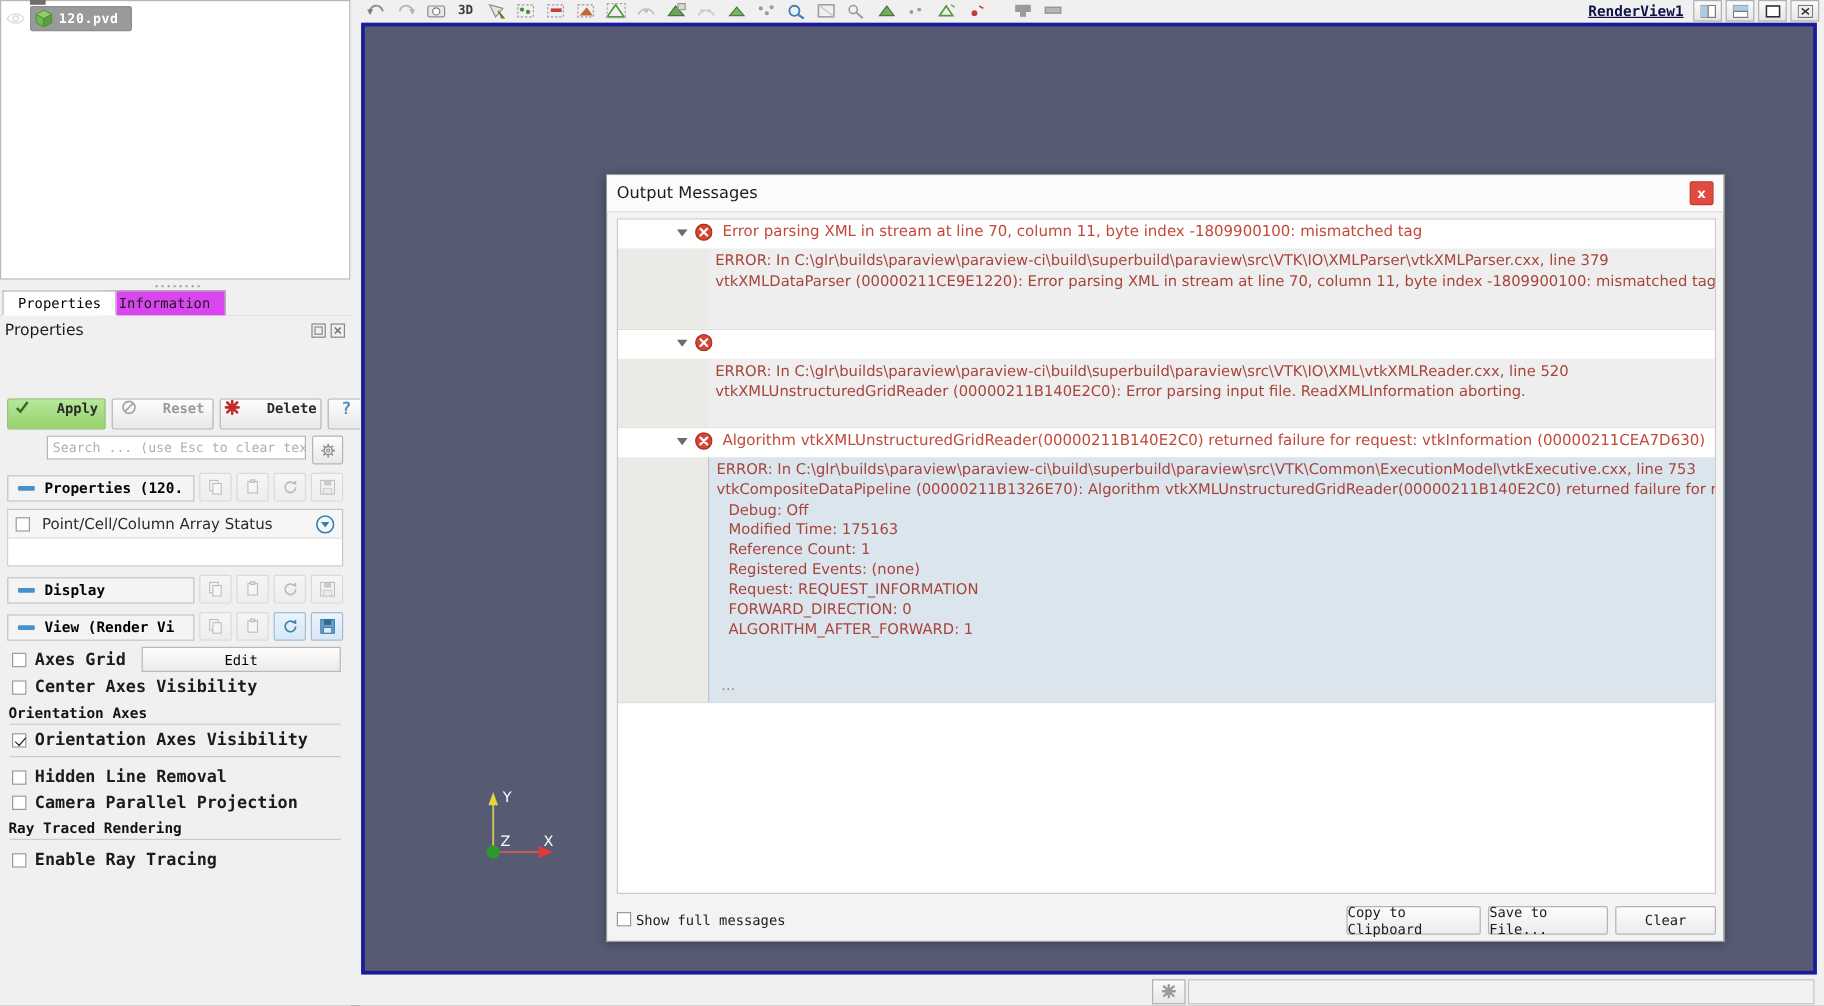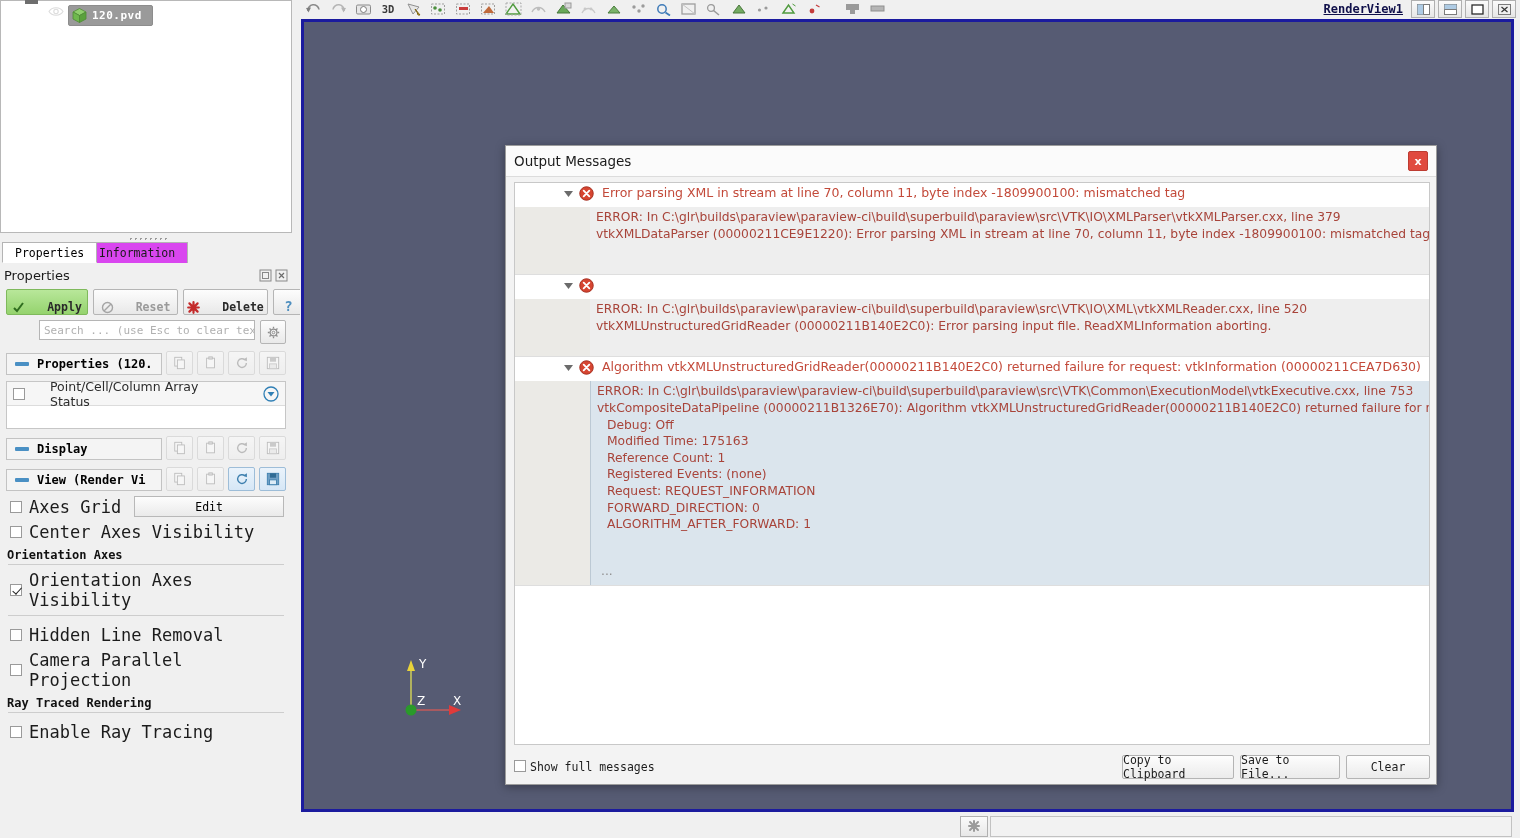--- a/index.html
+++ b/index.html
@@ -5,21 +5,21 @@
   html,body{margin:0;padding:0;}
   body{
     width:1520px;height:838px;overflow:hidden;position:relative;
     background:#f0f0f0;
     font-family:"DejaVu Sans","Liberation Sans",sans-serif;
     font-size:12px;color:#000;
   }
   
   #left-dock{position:absolute;left:0;top:0;width:292px;height:838px;background:#f0f0f0;}
   #pipeline-browser{position:absolute;left:0;top:0;width:292px;height:233px;background:#ffffff;border:1px solid #b8b8b8;box-sizing:border-box;}
-  .pipe-row{display:flex;align-items:flex-start;height:20px;padding-left:4px;gap:4px;margin-top:4px;margin-left:43px;}
+  .pipe-row{display:flex;align-items:center;height:20px;padding-left:4px;gap:4px;margin-top:4px;}
   .eye-icon{width:16px;height:13px;opacity:.35;flex:0 0 auto;}
   .pipe-sel{display:flex;align-items:center;gap:4px;background:#9a9a9a;border:1px solid #8d8d8d;border-radius:2px;padding:1px 10px 1px 2px;}
   .pipe-label{color:#ffffff;font-family:"DejaVu Sans Mono","Liberation Mono",monospace;font-size:11px;font-weight:bold;letter-spacing:.5px;}
   .cube-icon{width:17px;height:17px;flex:0 0 auto;}
   .pipe-handle{position:absolute;left:24px;top:-3px;width:13px;height:6px;background:#6e6e6e;}
 
   .splitter-dots{position:absolute;left:128px;top:236px;width:40px;height:5px;
      background-image:radial-gradient(circle,#9a9a9a 1px,transparent 1px);background-size:5px 5px;}
 
   
@@ -28,23 +28,23 @@
       font-family:"DejaVu Sans Mono","Liberation Mono",monospace;font-size:11.5px;border:1px solid #b4b4b4;border-bottom:none;}
   .tab.sel{left:2px;background:#ffffff;border-bottom:1px solid #ffffff;z-index:2;}
   .tab.unsel{left:86px;background:#d946ef;color:#1a1a1a;}
 
   #props-panel{position:absolute;left:0;top:263px;width:292px;height:575px;background:#f0f0f0;}
   .props-title-row{display:flex;align-items:center;height:20px;padding:2px 4px 0 4px;}
   .props-title{flex:1;font-size:13px;color:#1b1b1b;}
   .titlebtn{width:13px;height:13px;margin-left:3px;opacity:.8;}
 
   .btn-row{display:flex;gap:5px;padding:4px 6px 0 6px;}
-  .pvbtn{display:flex;align-items:flex-end;justify-content:center;gap:22px;height:24px;
+  .pvbtn{display:flex;align-items:flex-start;justify-content:center;gap:22px;height:24px;
      border:1px solid #b5b5b5;border-radius:2px;background:linear-gradient(#fdfdfd,#e8e8e8);
-     font-family:"DejaVu Sans Mono","Liberation Mono",monospace;font-size:11.5px;font-weight:bold;color:#2a2a2a;}
+     font-family:"DejaVu Sans Mono","Liberation Mono",monospace;font-size:11.5px;font-weight:bold;color:#2a2a2a;margin-top:43px;}
   .pvbtn.apply{flex:0 0 80px;background:linear-gradient(#b8e79a,#95d36e);border-color:#7fb95c;}
   .pvbtn.reset{flex:0 0 83px;color:#9a9a9a;}
   .pvbtn.delete{flex:0 0 83px;}
   .pvbtn.help{flex:0 0 29px;color:#4f8fbf;font-size:14px;}
   .icon-s{width:13px;height:13px;flex:0 0 auto;}
 
   .search-row{display:flex;gap:5px;padding:5px 6px 0 6px;align-items:flex-start;margin-left:33px;}
   .search-input{flex:1;height:20px;border:1px solid #b5b5b5;background:#ffffff;
      font-family:"DejaVu Sans Mono","Liberation Mono",monospace;font-size:11px;color:#b0b0b0;
      padding-left:4px;line-height:20px;box-sizing:border-box;overflow:hidden;white-space:nowrap;}
@@ -55,29 +55,29 @@
   .group-header{flex:1;height:22px;display:flex;align-items:center;gap:8px;
      border:1px solid #c3c3c3;background:#f4f4f4;padding-left:8px;box-sizing:border-box;overflow:hidden;}
   .dash{width:14px;height:4px;background:#4a90c4;border-radius:1px;flex:0 0 auto;}
   .group-label{font-family:"DejaVu Sans Mono","Liberation Mono",monospace;font-size:12px;font-weight:bold;white-space:nowrap;}
   .sqbtn{width:25px;height:22px;border:1px solid #c0c0c0;border-radius:2px;background:linear-gradient(#fcfcfc,#ececec);
      display:flex;align-items:center;justify-content:center;flex:0 0 auto;}
   .sqbtn.dim{opacity:.45;}
   .sqbtn.on{background:linear-gradient(#eaf3fb,#d6e7f6);border-color:#9dbdd8;}
 
   .arraystatus{margin:6px 6px 0 6px;border:1px solid #c6c6c6;background:#ffffff;}
-  .as-head{display:flex;align-items:center;height:23px;padding:0 6px;gap:25px;background:#f6f6f6;border-bottom:1px solid #dcdcdc;}
+  .as-head{display:flex;align-items:center;height:23px;padding:0 6px;gap:10px;background:#f6f6f6;border-bottom:1px solid #dcdcdc;}
   .as-body{height:22px;background:#ffffff;}
   .cbox{width:12px;height:12px;border:1px solid #9a9a9a;background:#fff;flex:0 0 auto;box-sizing:border-box;
         display:flex;align-items:center;justify-content:center;}
   .cbox.checked:after{content:"";display:block;width:4px;height:8px;border:solid #222;border-width:0 1.6px 1.6px 0;transform:rotate(42deg) translate(0px,-1px);}
   .as-label{flex:1;font-size:12.5px;color:#2c2c2c;}
 
   .chk-row{display:flex;align-items:center;gap:7px;padding:5px 8px 0 10px;}
-  .chk-label{font-family:"DejaVu Sans Mono","Liberation Mono",monospace;font-size:17px;color:#1b1b1b;}
+  .chk-label{font-family:"DejaVu Sans Mono","Liberation Mono",monospace;font-size:14px;color:#1b1b1b;font-weight:bold;}
   .edit-btn{flex:1;height:19px;margin-left:6px;border:1px solid #b8b8b8;background:linear-gradient(#fdfdfd,#eaeaea);
      display:flex;align-items:center;justify-content:center;
      font-family:"DejaVu Sans Mono","Liberation Mono",monospace;font-size:11.5px;}
   .sec-title{font-family:"DejaVu Sans Mono","Liberation Mono",monospace;font-size:12px;font-weight:bold;
      padding:6px 0 2px 7px;color:#111;}
   .sec-rule{height:1px;background:#cdcdcd;margin:0 8px 0 8px;}
 
   
   #render-area{position:absolute;left:300px;top:0;width:1220px;height:838px;background:#f0f0f0;}
   #view-toolbar{position:absolute;left:0;top:0;width:1220px;height:18px;background:#f0f0f0;display:flex;align-items:center;gap:3px;padding-left:2px;}

